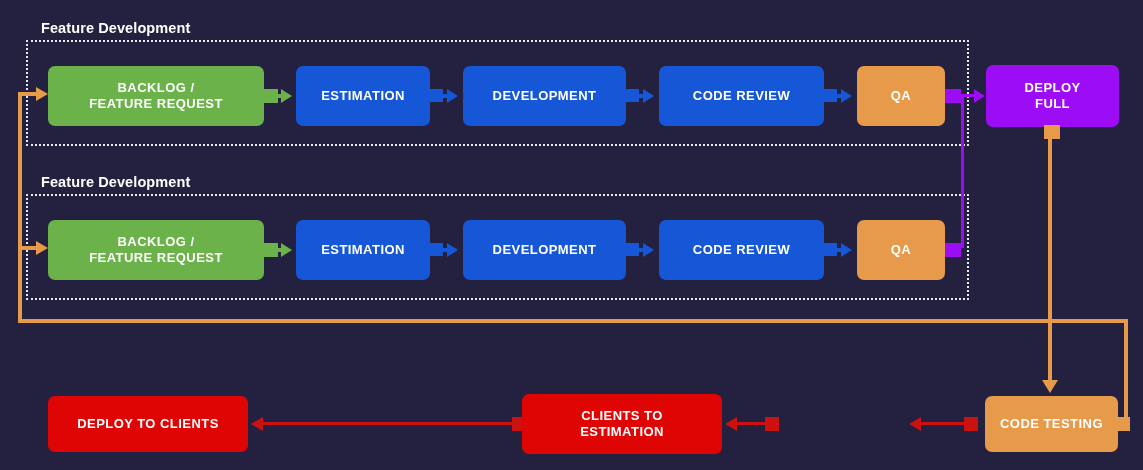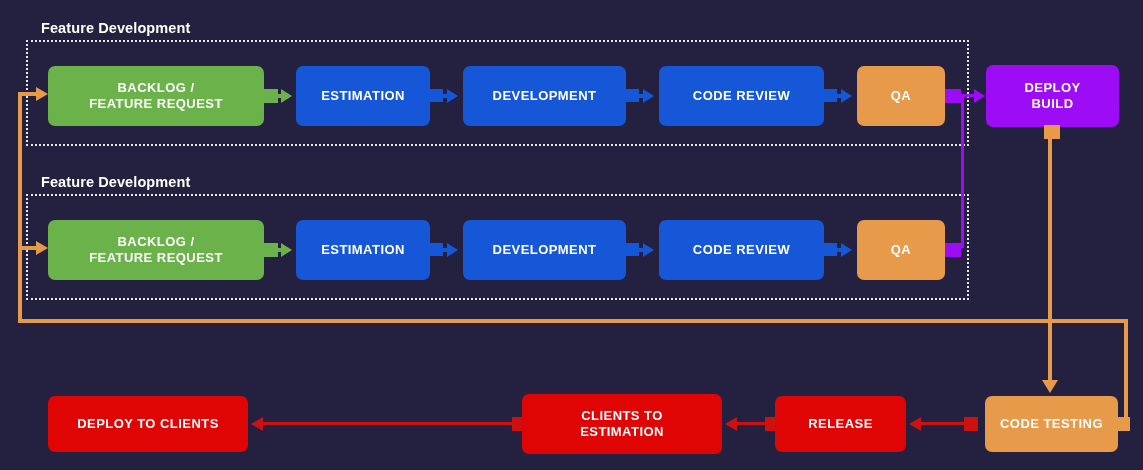--- a/index.html
+++ b/index.html
@@ -151,21 +151,21 @@
 
   <div class="stub" style="left:945px; top:243px; width:16px; height:14px; background:#9c0df5;"></div>
 
   <div class="seg" style="left:961px; top:96px; width:3px; height:152px; background:#9c0df5;"></div>
 
   <div class="seg" style="left:961px; top:94px; width:21px; height:3px; background:#9c0df5;"></div>
   <div class="arrow-r" style="left:974px; top:89px; border-left:11px solid #9c0df5;"></div>
 
   <div class="node" style="left:986px; top:65px; width:133px; height:62px; background:#9c0df5; flex-direction:column;">
     <span>DEPLOY</span>
-    <span>BUILD</span>
+    <span>FULL</span>
   </div>
 
   <div class="stub" style="left:1044px; top:125px; width:16px; height:14px; background:#e79a49;"></div>
   <div class="seg" style="left:1048px; top:133px; width:4px; height:250px; background:#e79a49;"></div>
   <div class="arrow-d" style="left:1042px; top:380px; border-top:13px solid #e79a49;"></div>
 
   <div class="stub" style="left:1114px; top:417px; width:16px; height:14px; background:#e79a49;"></div>
 
   <div class="seg" style="left:1124px; top:319px; width:4px; height:105px; background:#e79a49;"></div>
 
@@ -189,23 +189,20 @@
 
   <div class="node" style="left:522px; top:394px; width:200px; height:60px; background:#e00505; flex-direction:column;">
     <span>CLIENTS TO</span>
     <span>ESTIMATION</span>
   </div>
 
   <div class="stub" style="left:765px; top:417px; width:14px; height:14px; background:#cc1111;"></div>
   <div class="seg" style="left:736px; top:422px; width:34px; height:3px; background:#cc1111;"></div>
   <div class="arrow-l" style="left:725px; top:417px; border-right:12px solid #cc1111;"></div>
 
-  <div class="node" style="left:775px; top:396px; width:131px; height:56px; background:#e00505;">
-    <span>RELEASE</span>
-  </div>
 
   <div class="stub" style="left:964px; top:417px; width:14px; height:14px; background:#cc1111;"></div>
   <div class="seg" style="left:920px; top:422px; width:50px; height:3px; background:#cc1111;"></div>
   <div class="arrow-l" style="left:909px; top:417px; border-right:12px solid #cc1111;"></div>
 
   <div class="node" style="left:985px; top:396px; width:133px; height:56px; background:#e79a49;">
     <span>CODE TESTING</span>
   </div>
 
 </div>

